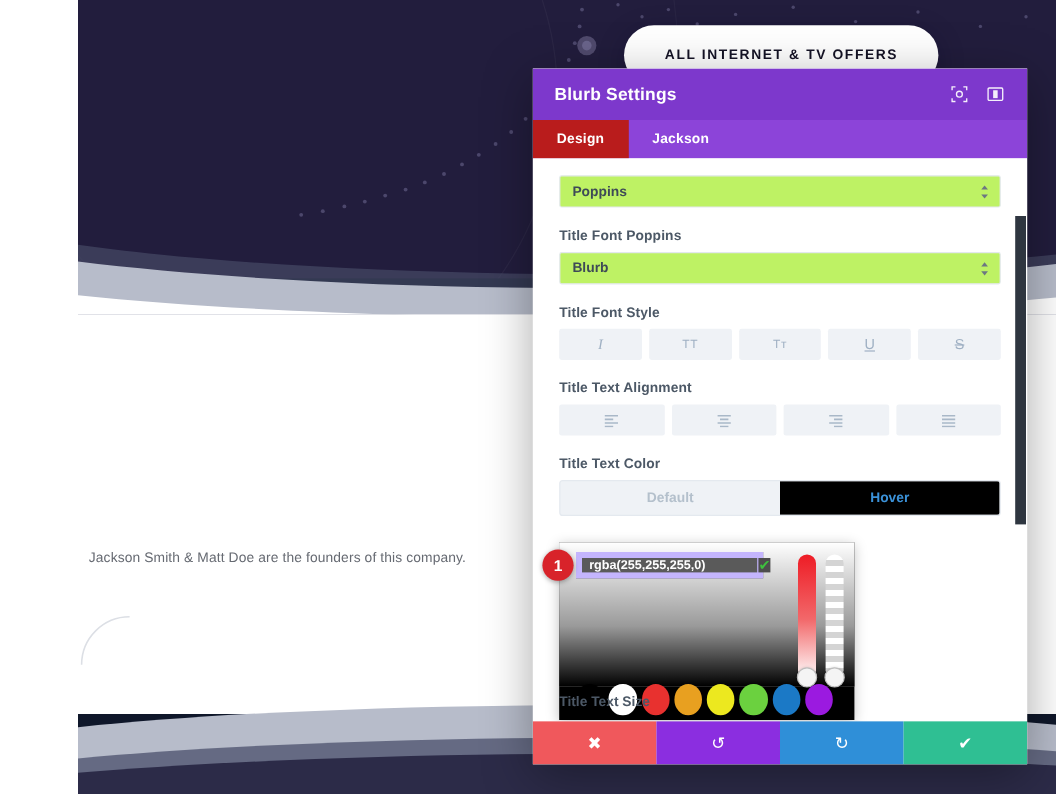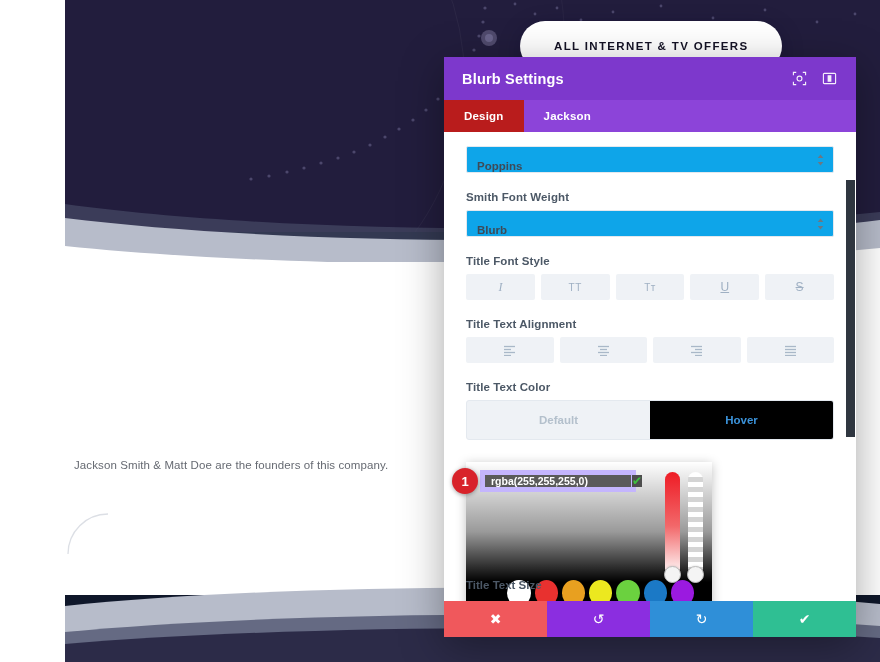--- a/index.html
+++ b/index.html
@@ -119,41 +119,41 @@
     flex: 1 1 auto; position: relative; overflow: hidden;
     background: #ffffff; padding: 14px 22px 0 22px;
   }
 
   .field-label {
     font-size: 11.5px; color: #4c5866; font-weight: bold;
     margin: 18px 0 7px 0; letter-spacing: .1px;
   }
 
   .select-box {
-    height: 27px; background: #0ea5e9; border: 1px solid #e3e8ee;
-    border-radius: 2px; display: flex; align-items: flex-end;
+    height: 27px; background: #bef264; border: 1px solid #e3e8ee;
+    border-radius: 2px; display: flex; align-items: center;
     padding: 0 10px; font-size: 11.5px; color: #3e4a57; font-weight: bold;
     position: relative;
   }
   .select-box .caret {
     position: absolute; right: 9px; top: 50%; transform: translateY(-50%);
     font-size: 9px; color: #6d7782; line-height: 1;
     display: flex; flex-direction: column; gap: 1px;
   }
 
   .btn-row { display: flex; gap: 6px; }
   .opt-btn {
     flex: 1 1 0; height: 26px; background: #eff2f6;
     border-radius: 2px; display: flex; align-items: center; justify-content: center;
     color: #9fb0c3; font-size: 12px;
   }
 
   .toggle-row {
     display: flex; border: 1px solid #e4e9ef; border-radius: 3px; overflow: hidden;
-    height: 40px; background:#eff2f6;
+    height: 30px; background:#eff2f6;
   }
   .toggle-half {
     flex: 1 1 0; display: flex; align-items: center; justify-content: center;
     font-size: 11.5px; font-weight: bold; color: #b4c0cc;
   }
   .toggle-half.active { background: #000000; color: #3b92d9; }
 
   
   .picker {
     position: relative; margin-top: 22px;
@@ -338,21 +338,21 @@
     <div class="select-box">
       <span>Poppins</span>
       <span class="caret">
         <svg width="7" height="12" viewBox="0 0 7 12">
             <path d="M3.5 0.5L6.3 4H0.7z" fill="#6d7782"></path>
             <path d="M3.5 11.5L0.7 8H6.3z" fill="#6d7782"></path>
           </svg>
       </span>
     </div>
 
-    <div class="field-label">Smith Font Weight</div>
+    <div class="field-label">Title Font Poppins</div>
     <div class="select-box">
       <span>Blurb</span>
       <span class="caret">
         <svg width="7" height="12" viewBox="0 0 7 12">
             <path d="M3.5 0.5L6.3 4H0.7z" fill="#6d7782"></path>
             <path d="M3.5 11.5L0.7 8H6.3z" fill="#6d7782"></path>
           </svg>
       </span>
     </div>
 

